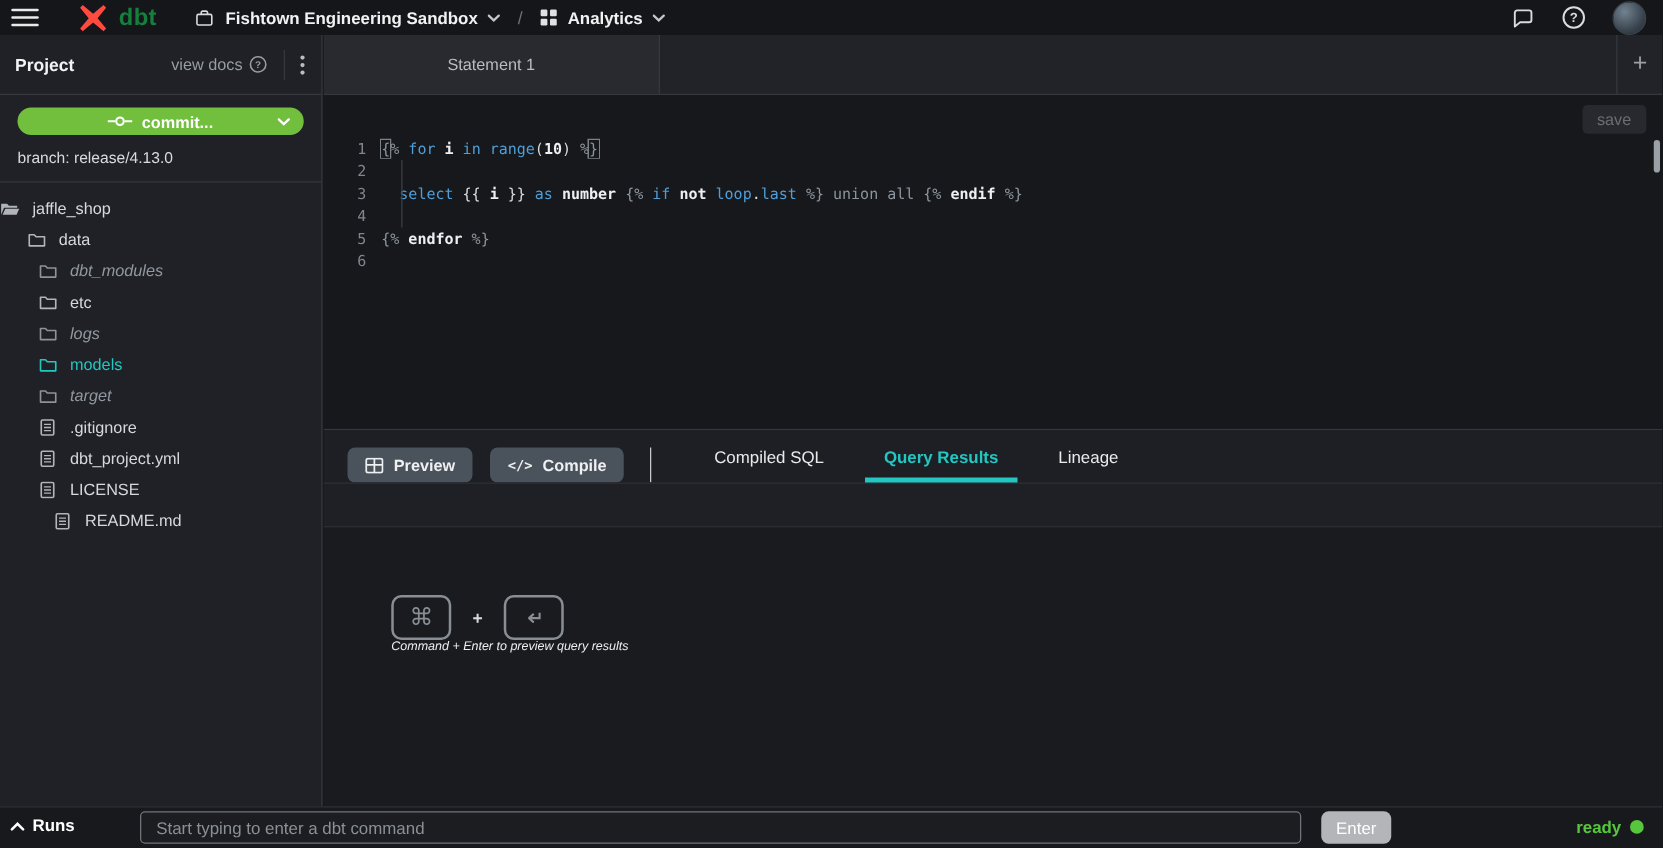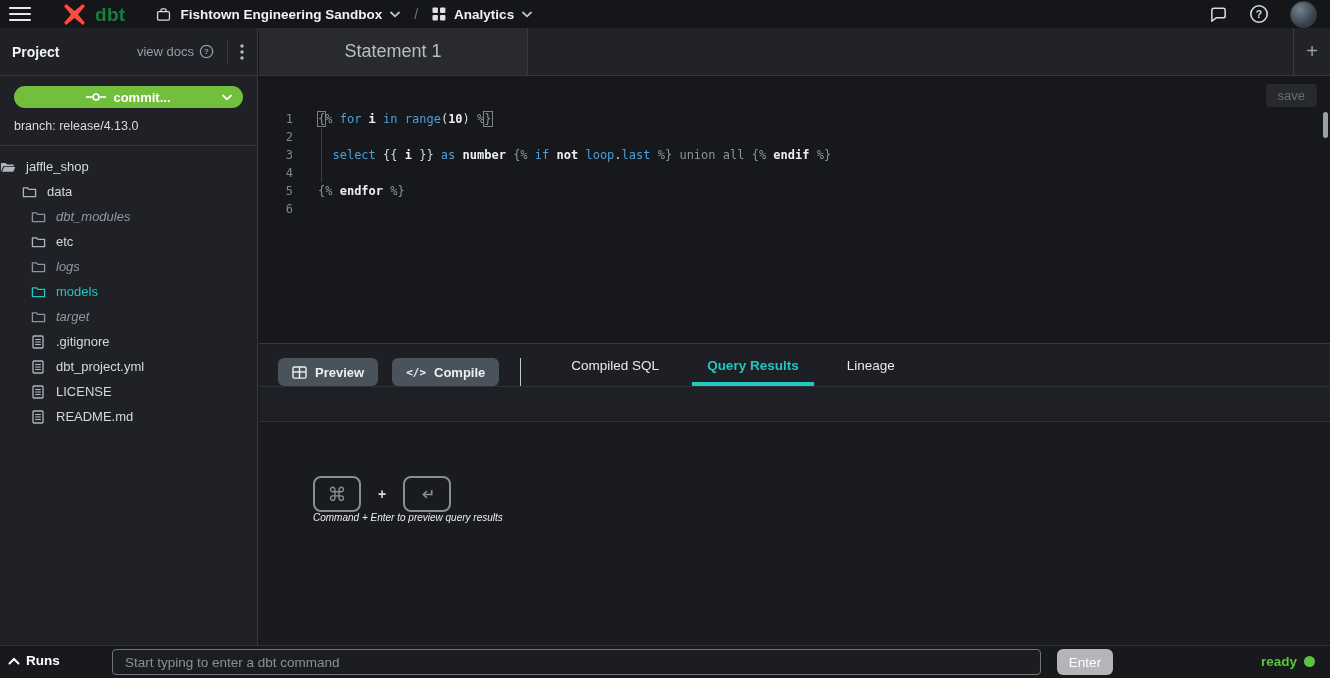--- a/index.html
+++ b/index.html
@@ -35,29 +35,29 @@
   .tree{padding-top:8px}
   .tree-item{height:25px;display:flex;align-items:center;font-size:13px;color:#d6d9db;gap:10px;box-sizing:border-box;cursor:pointer}
   .tree-item.muted-italic{color:#9298a0;font-style:italic}
   .tree-item.active{color:var(--teal)}
   .tree-icon{display:flex;width:16px;justify-content:center;color:#b0b5bb;flex:none}
   .tree-item.muted-italic .tree-icon{color:#8d939a}
   .tree-item.active .tree-icon{color:var(--teal)}
   
   .main{position:absolute;top:28px;left:259px;right:0;bottom:33px;display:flex;flex-direction:column}
   .tabbar{height:48px;background:#212328;border-bottom:1px solid #35383e;display:flex;flex:none;box-sizing:border-box}
-  .tab{width:268px;background:#282a2f;border-right:1px solid #35383e;display:flex;align-items:center;justify-content:center;color:#b9bdc1;font-size:18px;cursor:pointer}
+  .tab{width:268px;background:#282a2f;border-right:1px solid #35383e;display:flex;align-items:center;justify-content:center;color:#b9bdc1;font-size:13px;cursor:pointer}
   .tab-fill{flex:1}
   .newtab{width:36px;border-left:1px solid #35383e;display:flex;align-items:center;justify-content:center;color:#9b9fa4;font-size:20px;cursor:pointer}
   .editor{height:267px;background:#16181c;position:relative;flex:none}
   .save-btn{position:absolute;top:8px;right:13px;background:#27292e;color:#696e73;font-size:13px;padding:4px 12px;border-radius:4px;cursor:default}
   .code{position:absolute;top:34px;left:0;right:10px;font-family:"DejaVu Sans Mono",monospace;font-size:12px;line-height:18px;cursor:text}
   .code-row{display:flex}
   .ln{width:34px;text-align:right;color:#7f868d;flex:none;user-select:none}
-  .cl{margin-left:25px;white-space:pre}
+  .cl{margin-left:12px;white-space:pre}
   .tok-kw{color:#4f9ed9}
   .tok-plain{color:#d8dbde}
   .tok-bold{color:#edeff0;font-weight:bold}
   .tok-delim{color:#8c949c}
   .tok-box{box-shadow:0 0 0 1px #7b828a}
   .indent-guide{position:absolute;left:62px;top:52px;width:1px;height:54px;background:#3a4046}
   .scroll-thumb{position:absolute;top:36px;right:2px;width:5px;height:26px;background:#9aa0a5;border-radius:3px;cursor:pointer}
   
   .results{flex:1;display:flex;flex-direction:column;border-top:1px solid #35383e;box-sizing:border-box}
   .r-toolbar{height:42px;background:#1d1f24;display:flex;align-items:flex-end;padding-left:19px;flex:none}
@@ -271,21 +271,21 @@
         <span class="tree-icon">
           <svg width="12" height="14" viewBox="0 0 12 14">
             <rect x="1" y="1" width="10" height="12" rx="1" fill="none" stroke="currentColor" stroke-width="1.3"></rect>
             <line x1="3.2" y1="4.5" x2="8.8" y2="4.5" stroke="currentColor" stroke-width="1.1"></line>
             <line x1="3.2" y1="7" x2="8.8" y2="7" stroke="currentColor" stroke-width="1.1"></line>
             <line x1="3.2" y1="9.5" x2="8.8" y2="9.5" stroke="currentColor" stroke-width="1.1"></line>
           </svg>
         </span>
         <span class="tree-label">LICENSE</span>
       </div>
-      <div class="tree-item normal" style="padding-left: 30px;">
+      <div class="tree-item normal" style="padding-left: 30px; margin-left: 12px;">
         <span class="tree-icon">
           <svg width="12" height="14" viewBox="0 0 12 14">
             <rect x="1" y="1" width="10" height="12" rx="1" fill="none" stroke="currentColor" stroke-width="1.3"></rect>
             <line x1="3.2" y1="4.5" x2="8.8" y2="4.5" stroke="currentColor" stroke-width="1.1"></line>
             <line x1="3.2" y1="7" x2="8.8" y2="7" stroke="currentColor" stroke-width="1.1"></line>
             <line x1="3.2" y1="9.5" x2="8.8" y2="9.5" stroke="currentColor" stroke-width="1.1"></line>
           </svg>
         </span>
         <span class="tree-label">README.md</span>
       </div>

